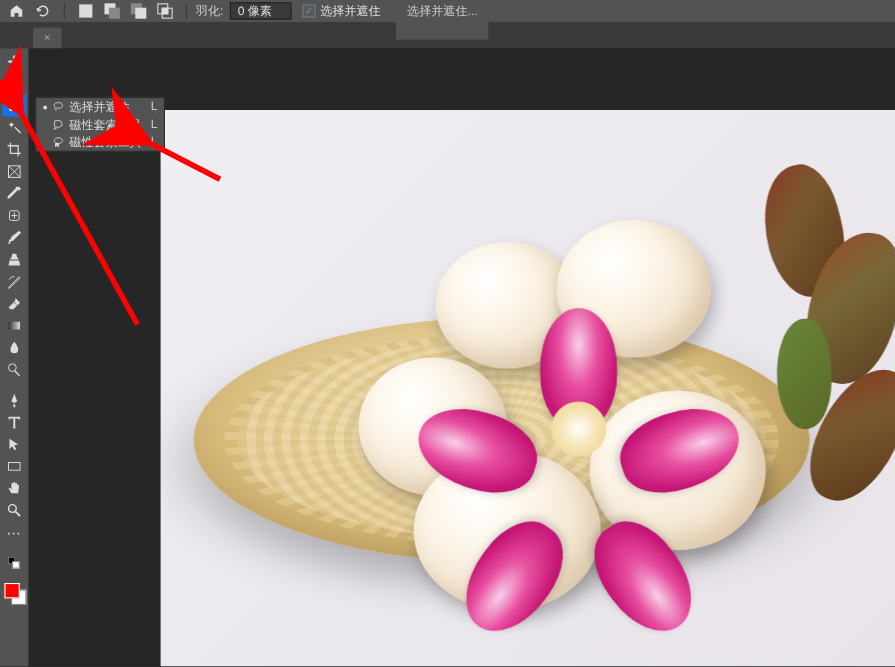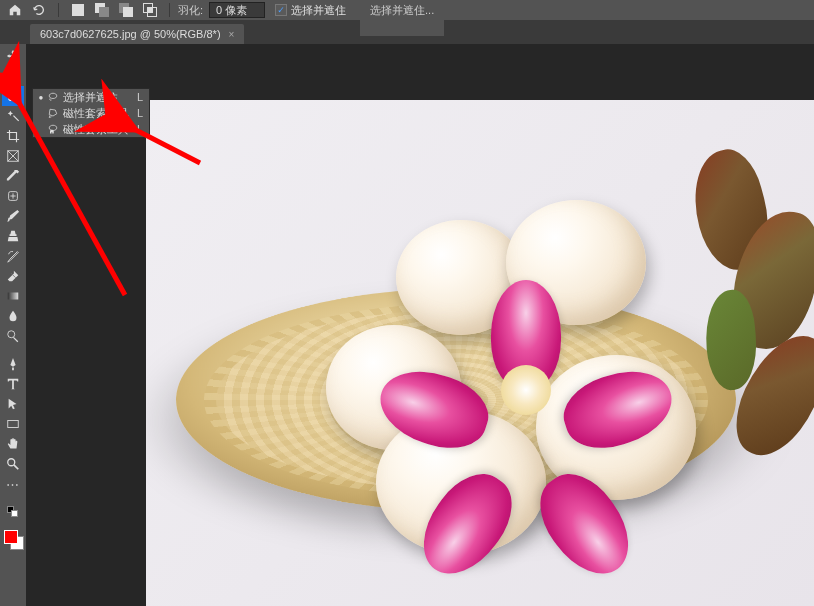--- a/index.html
+++ b/index.html
@@ -329,21 +329,20 @@
   <input class="toolbar-input" value="0 像素" style="">
   <div class="checkbox-wrap">
     <div class="checkbox">✓</div>
     <span>选择并遮住</span>
   </div>
   <button class="toolbar-button">选择并遮住...</button>
 </div>
 
 <div class="tab-bar">
   <div class="doc-tab">
-    <span>603c7d0627625.jpg @ 50%(RGB/8*)</span>
     <span class="close">×</span>
   </div>
 </div>
 
 <div class="main-area">
   <div class="toolbox">
     <div class="tool">
         <svg viewBox="0 0 16 16">
           <path fill="#ddd" d="M8 1l2 3H9v3h3V6l3 2-3 2V9H9v3h1l-2 3-2-3h1V9H4v1L1 8l3-2v1h3V4H6z"></path>
         </svg>

